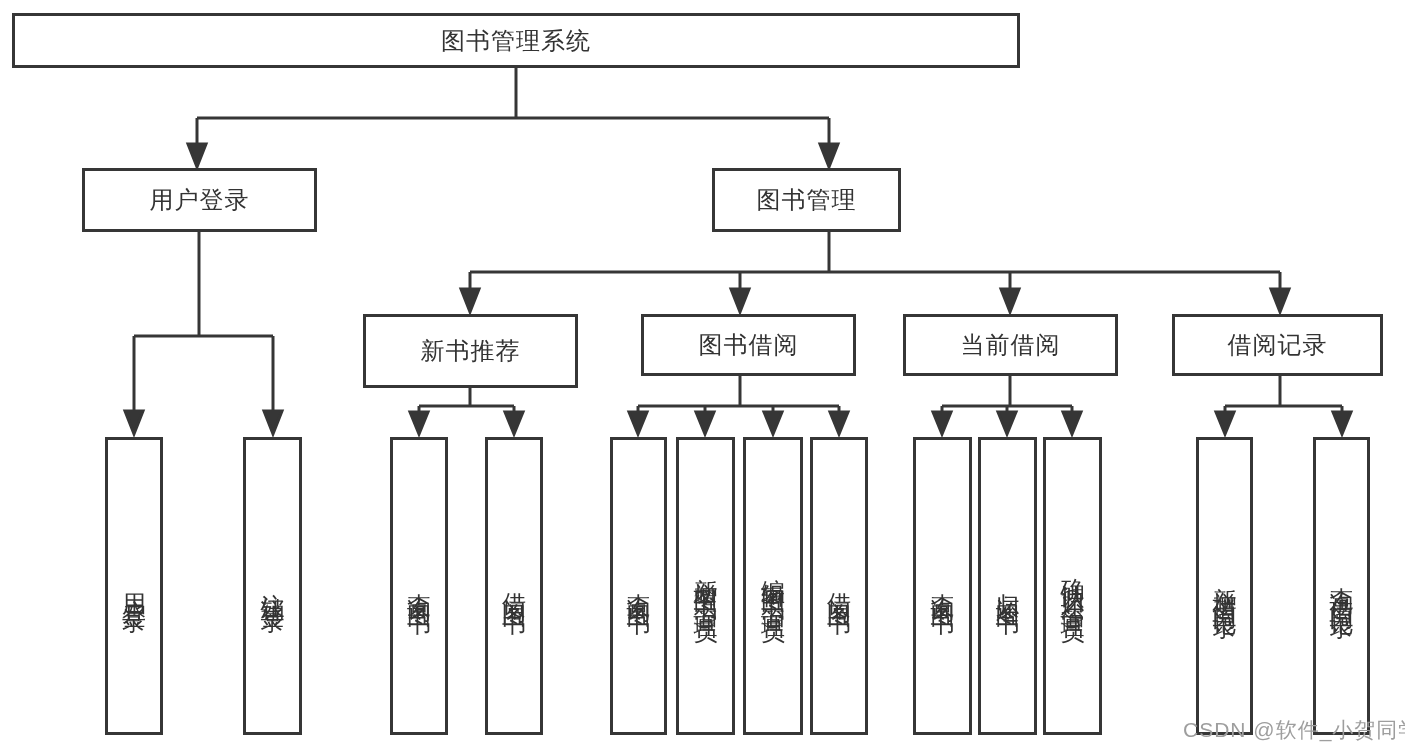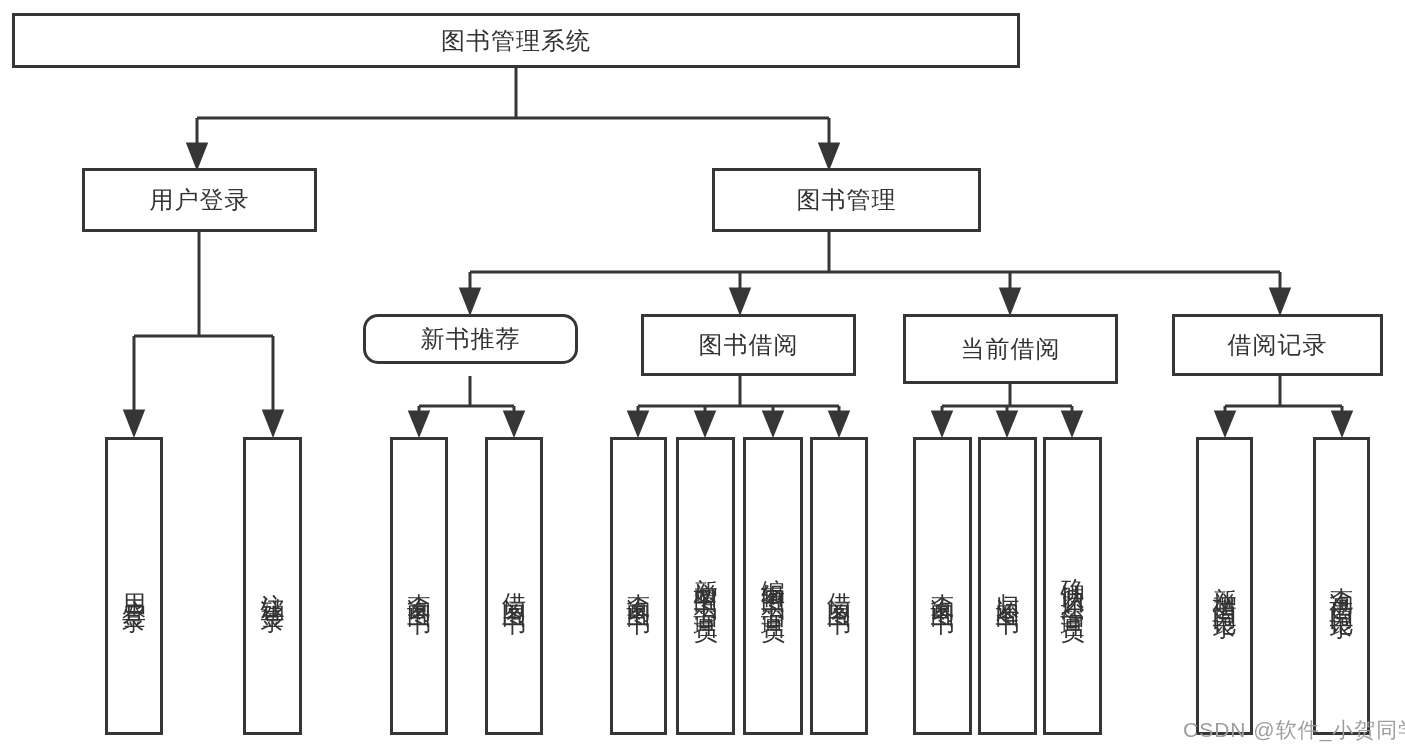--- a/index.html
+++ b/index.html
@@ -135,31 +135,31 @@
     </g>
   </svg>
 
   <div class="box" style="left:12px; top:13px; width:1008px; height:55px;">
     <span class="hlabel">图书管理系统</span>
   </div>
 
   <div class="box" style="left:82px; top:168px; width:235px; height:64px;">
     <span class="hlabel">用户登录</span>
   </div>
-  <div class="box" style="left:712px; top:168px; width:269px; height:64px;">
+  <div class="box" style="left:712px; top:168px; width:189px; height:64px;">
     <span class="hlabel">图书管理</span>
   </div>
 
-  <div class="box" style="left:363px; top:314px; width:215px; height:50px;border-radius:15px;">
+  <div class="box" style="left:363px; top:314px; width:215px; height:74px;">
     <span class="hlabel">新书推荐</span>
   </div>
   <div class="box" style="left:633px; top:314px; width:215px; height:62px;margin-left:8px;">
     <span class="hlabel">图书借阅</span>
   </div>
-  <div class="box" style="left:903px; top:314px; width:215px; height:70px;">
+  <div class="box" style="left:903px; top:314px; width:215px; height:62px;">
     <span class="hlabel">当前借阅</span>
   </div>
   <div class="box" style="left:1172px; top:314px; width:211px; height:62px;">
     <span class="hlabel">借阅记录</span>
   </div>
 
   <div class="box vbox" style="left:105px; width:58px;">
     <span class="vlabel">用户登录</span>
   </div>
   <div class="box vbox" style="left:243px; width:59px;">

